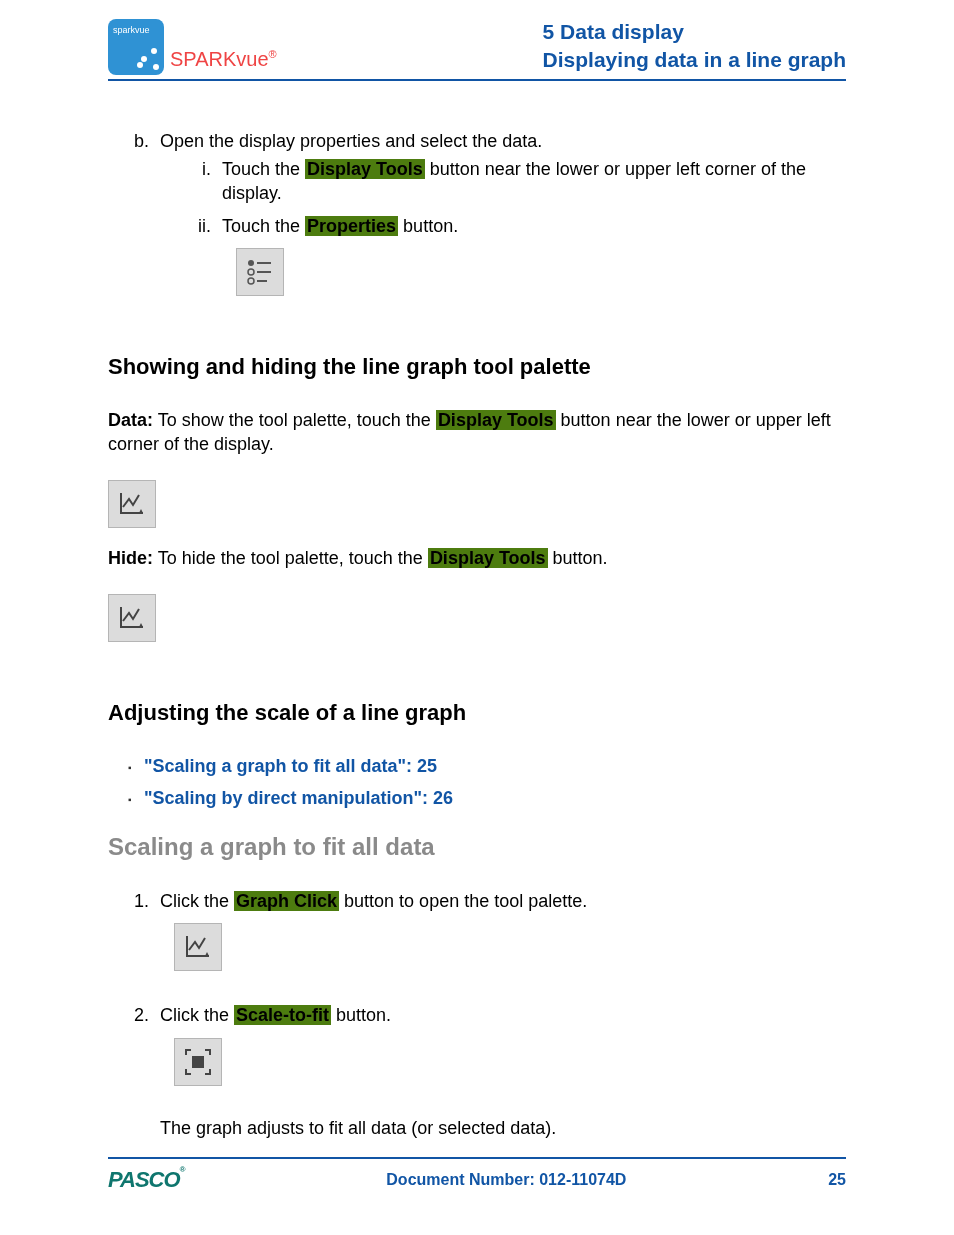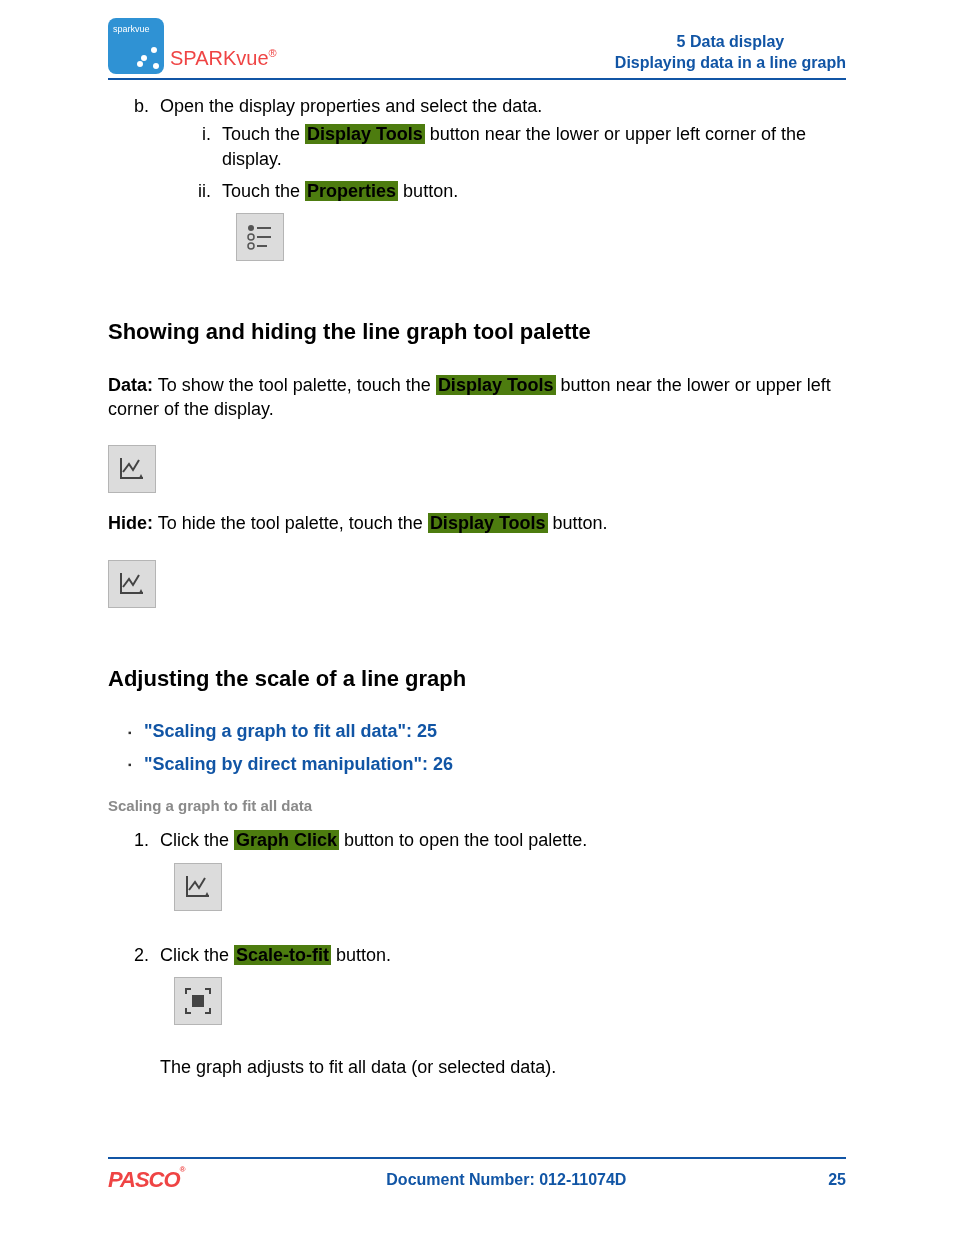--- a/index.html
+++ b/index.html
@@ -13,21 +13,21 @@
     height: 1235px;
     position: relative;
     padding: 18px 108px 60px 108px;
   }
   .header-row {
     display: flex;
     justify-content: space-between;
     align-items: flex-end;
     border-bottom: 2px solid #1155a5;
     padding-bottom: 4px;
-    margin-bottom: 14px;
+    margin-bottom: 48px;
   }
   .logo-block { display: flex; align-items: flex-end; }
   .sparkvue-logo {
     width: 56px; height: 56px;
     background: #2f92d4;
     border-radius: 8px;
     color: #fff;
     font-size: 9px;
     padding: 5px 4px 4px 5px;
     position: relative;
@@ -39,47 +39,47 @@
   }
   .sparkvue-logo .dots span {
     position: absolute; width: 6px; height: 6px; background:#fff; border-radius:50%;
   }
   .brand-text {
     color: #ef4444; font-weight: normal; font-size: 20px;
     padding-bottom: 2px;
   }
   .brand-text sup { font-size: 11px; }
   .header-right {
-    text-align: center;
+    text-align: left;
     color: #1155a5;
     font-weight: bold;
-    font-size: 16px;
+    font-size: 21px;
     line-height: 1.35;
   }
   .content { }
   .ol-alpha { list-style: lower-alpha; padding-left: 46px; margin-bottom: 24px; }
   .ol-roman { list-style: lower-roman; padding-left: 56px; margin-top: 4px; }
   .ol-alpha > li, .ol-roman > li { padding-left: 6px; margin-bottom: 8px; }
   .ol-num { list-style: decimal; padding-left: 46px; }
   .ol-num > li { padding-left: 6px; margin-bottom: 14px; }
   .hl {
     background: #4d7c0f;
     font-weight: bold;
     padding: 0 2px;
   }
   h2.section {
     font-size: 22px;
     font-weight: bold;
     margin: 38px 0 26px 0;
   }
   h3.sub {
-    font-size: 15px;
+    font-size: 24px;
     font-weight: bold;
     color: #8a8a8a;
-    margin: 20px 0 12px 0;
+    margin: 20px 0 26px 0;
   }
   p.body { margin-bottom: 18px; }
   .icon-box {
     display: inline-flex;
     align-items: center;
     justify-content: center;
     background: #dcdcdc;
     border: 1px solid #b5b5b5;
     width: 48px; height: 48px;
     margin: 6px 0 18px 0;
@@ -110,21 +110,21 @@
     justify-content: space-between;
     align-items: center;
     color: #1155a5;
     font-weight: bold;
     font-size: 16px;
   }
   .pasco-logo {
     font-family: Arial Black, Arial, sans-serif;
     font-style: italic;
     font-weight: 900;
-    color: #ef4444;
+    color: #0f766e;
     font-size: 22px;
     letter-spacing: -1px;
   }
   .pasco-logo sup { font-size: 8px; vertical-align: top; }
   .indent-icon { margin-left: 100px; }
 </style>
 </head>
 <body>
 
 <div class="header-row">

